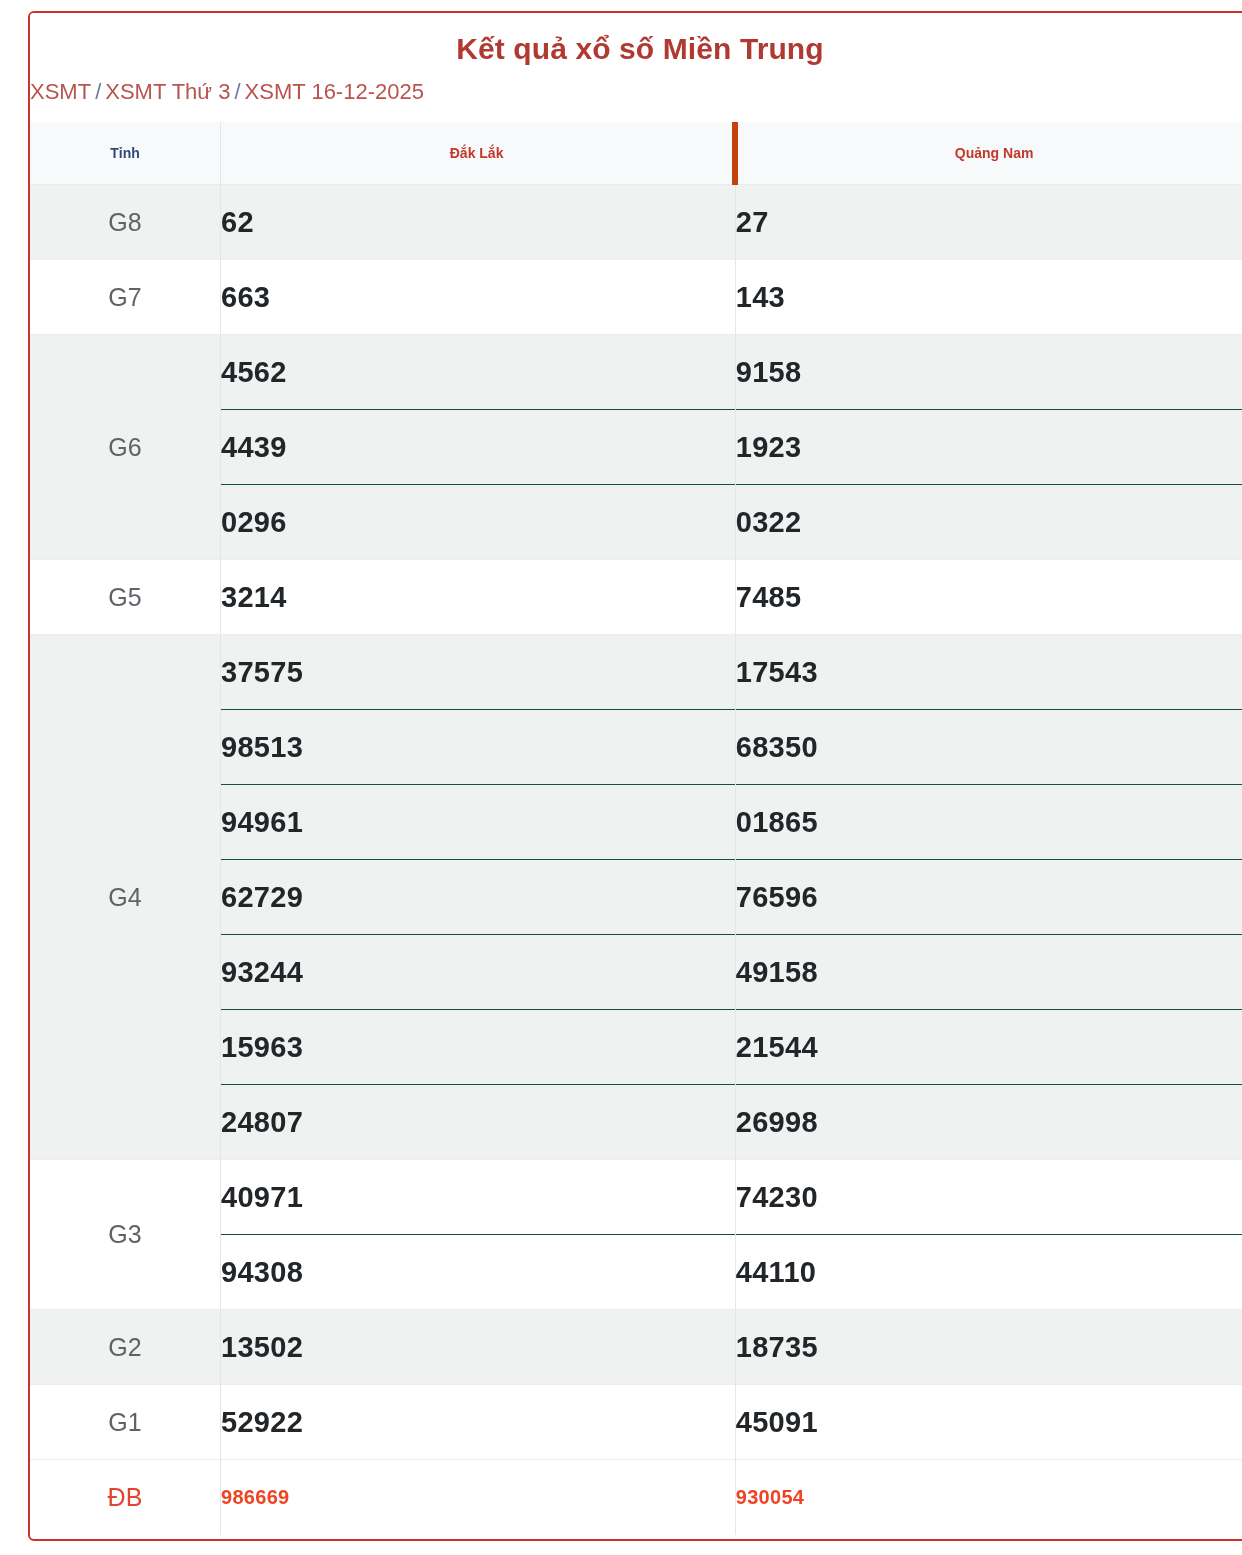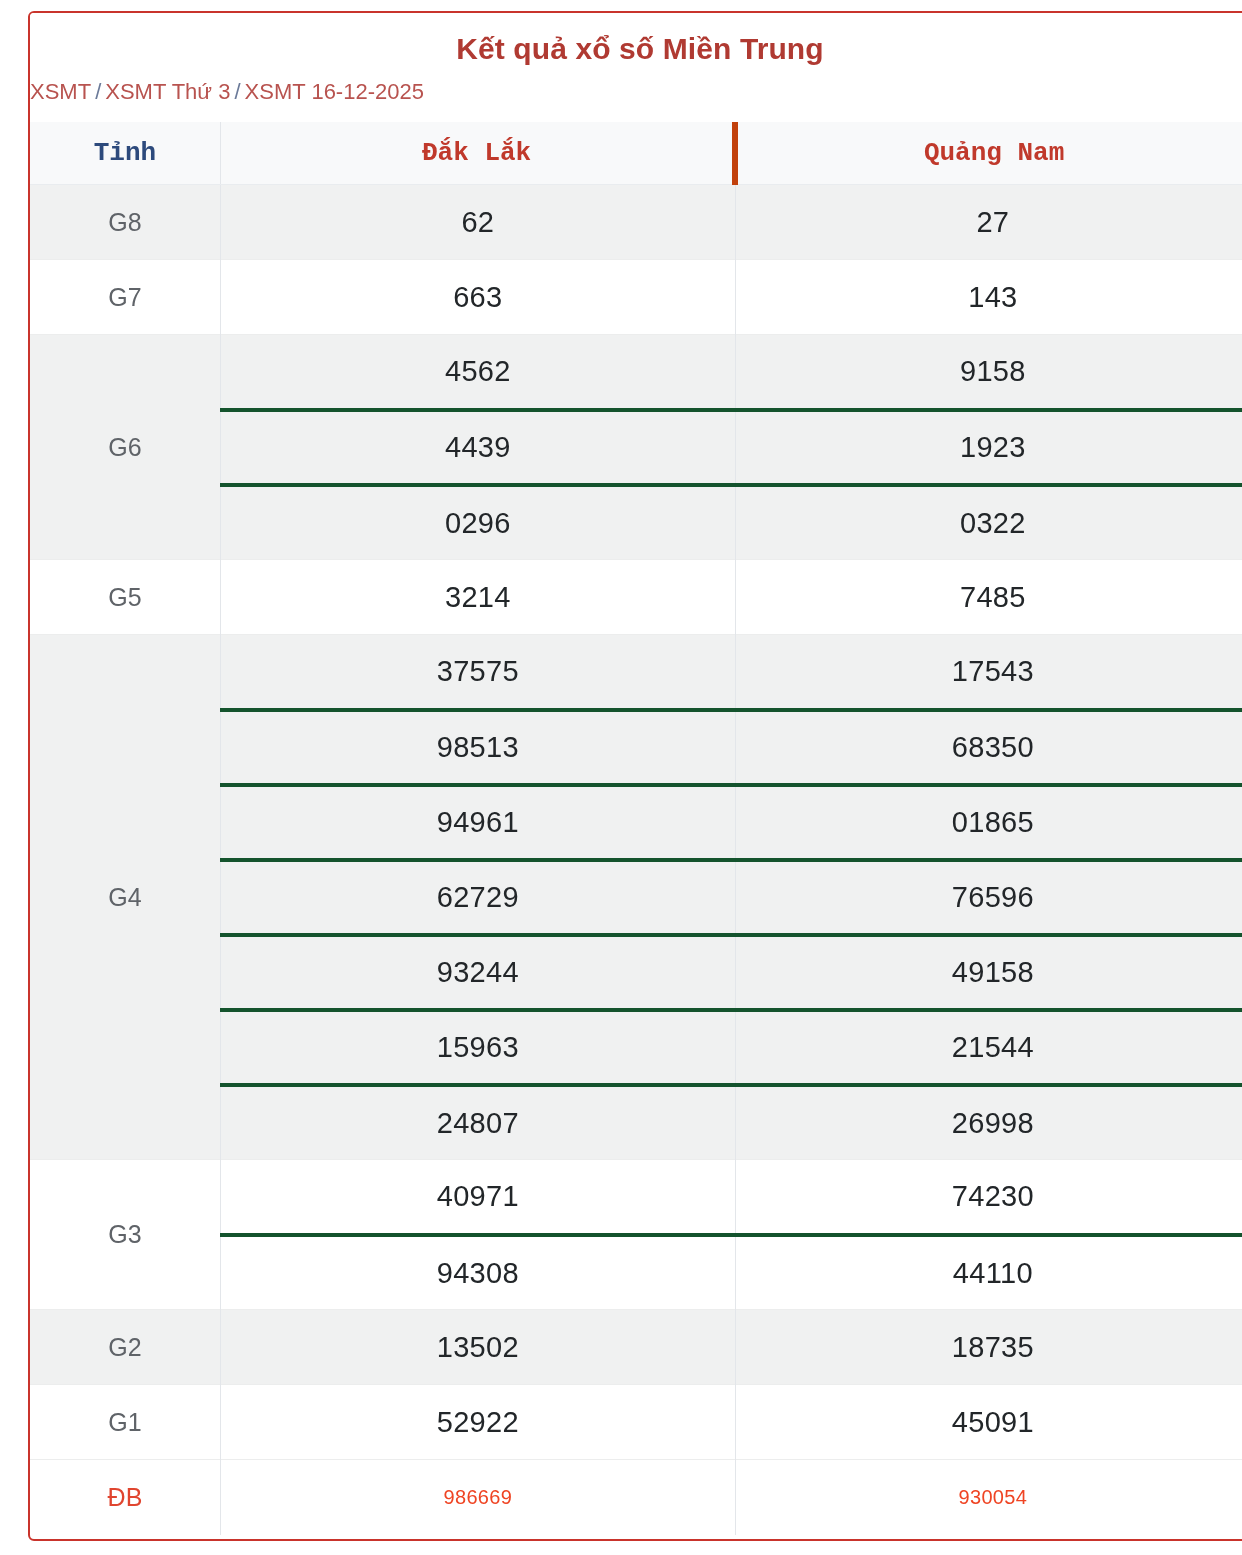--- a/index.html
+++ b/index.html
@@ -66,25 +66,24 @@
   table.results th, table.results td {
     padding: 0;
     margin: 0;
   }
 
   thead tr.head-row {
     background: #f8f9fa;
   }
   thead th {
     height: 63px;
-    font-size: 26px;
+    font-size: 14px;
     font-weight: bold;
     vertical-align: middle;
     border-bottom: 1px solid #e9ecef;
-    font-family: Liberation Mono, monospace;
   }
   th.th-label {
     color: #2d4a7c;
     text-align: center;
     font-weight: bold;
     border-right: 1px solid #e3e6ea;
   }
   th.th-prov {
     color: #c0392b;
     text-align: center;
@@ -94,37 +93,36 @@
 
   td.lbl {
     text-align: center;
     vertical-align: middle;
     font-size: 25px;
     color: #5f6368;
     border-right: 1px solid #e3e6ea;
     font-weight: normal;
   }
   td.num {
-    text-align: center;
     vertical-align: middle;
     font-size: 29px;
-    font-weight: normal;
+    font-weight: bold;
     color: #222629;
     border-right: 1px solid #e3e6ea;
     letter-spacing: 0.3px;
   }
   td.num:last-child { border-right: none; }
 
   tbody tr { height: 75px; }
 
   tbody tr.shade td { background: #f0f1f1; }
   tbody tr.plain td { background: #ffffff; }
 
   
-  tbody tr.inner-sep td.num { border-top: 4px solid #14532d; }
+  tbody tr.inner-sep td.num { border-top: 1px solid #14532d; }
   tbody tr.group-start td { border-top: 1px solid #eceded; }
 
   
   td.lbl.special { color: #e0452f; }
   td.num.special {
     color: #ef4423;
     font-size: 20px;
   }
 </style>
 </head>

